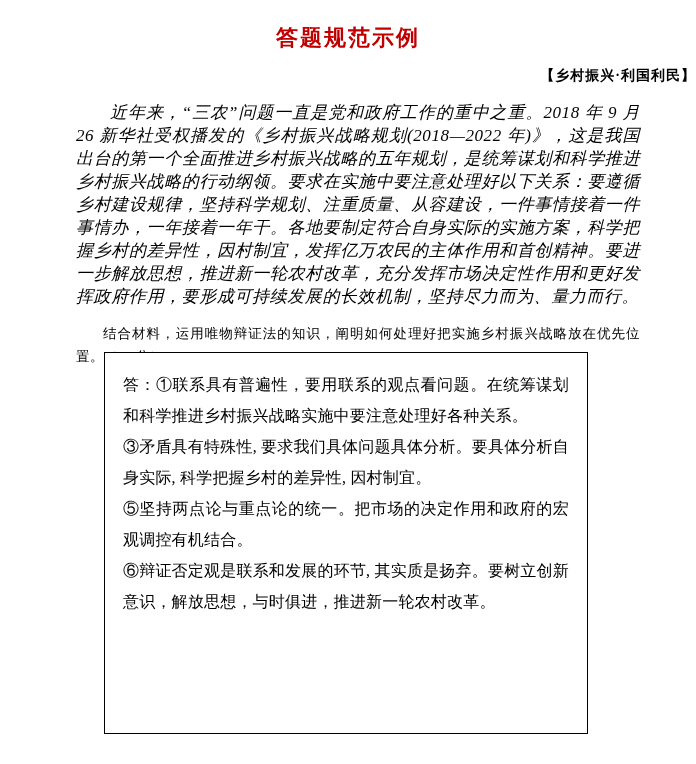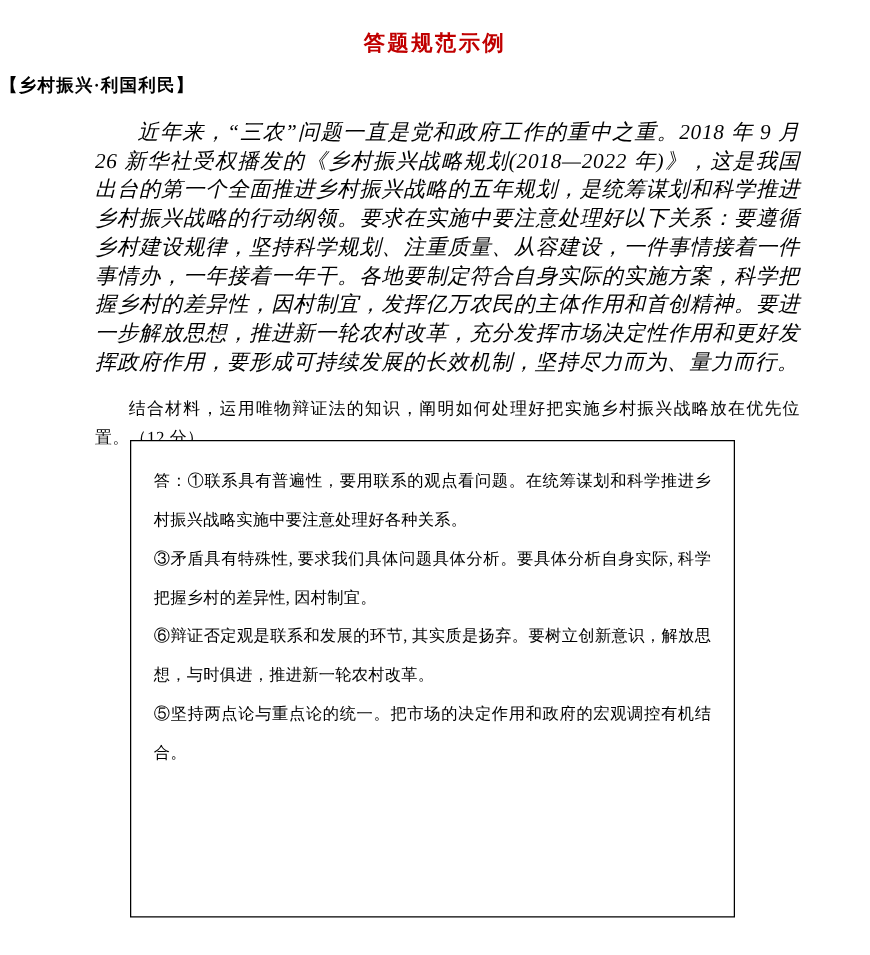--- a/index.html
+++ b/index.html
@@ -21,30 +21,30 @@
     height: 764px;
     background: #ffffff;
     box-sizing: border-box;
   }
 
   
   .doc-title {
     text-align: center;
     color: #c00000;
     font-weight: bold;
-    font-size: 17px;
+    font-size: 22px;
     letter-spacing: 2px;
     margin: 0;
     padding-top: 24px;
     line-height: 1.3;
     font-family: "Liberation Serif", "DejaVu Serif", serif;
   }
 
   .doc-subtitle {
-    text-align: left;
+    text-align: right;
     color: #000000;
     font-weight: bold;
     font-size: 14px;
     letter-spacing: 1px;
     margin: 0;
     padding-top: 14px;
     font-family: "Liberation Serif", "DejaVu Serif", serif;
   }
 
   
@@ -81,21 +81,21 @@
     top: 352px;
     width: 484px;
     height: 382px;
     border: 1px solid #000000;
     box-sizing: border-box;
     padding: 16px 18px 10px 18px;
     background: #ffffff;
   }
 
   .answer-line {
-    font-size: 13px;
+    font-size: 16px;
     line-height: 31px;
     letter-spacing: 0.2px;
     text-align: justify;
     text-justify: inter-character;
     margin: 0;
     font-family: "Liberation Serif", "DejaVu Serif", serif;
   }
 </style>
 </head>
 <body>
@@ -106,17 +106,17 @@
 
   <h2 class="doc-subtitle">【乡村振兴·利国利民】</h2>
 
   <p class="material">近年来，“三农”问题一直是党和政府工作的重中之重。2018 年 9 月 26 新华社受权播发的《乡村振兴战略规划(2018—2022 年)》，这是我国出台的第一个全面推进乡村振兴战略的五年规划，是统筹谋划和科学推进乡村振兴战略的行动纲领。要求在实施中要注意处理好以下关系：要遵循乡村建设规律，坚持科学规划、注重质量、从容建设，一件事情接着一件事情办，一年接着一年干。各地要制定符合自身实际的实施方案，科学把握乡村的差异性，因村制宜，发挥亿万农民的主体作用和首创精神。要进一步解放思想，推进新一轮农村改革，充分发挥市场决定性作用和更好发挥政府作用，要形成可持续发展的长效机制，坚持尽力而为、量力而行。</p>
 
   <p class="question">结合材料，运用唯物辩证法的知识，阐明如何处理好把实施乡村振兴战略放在优先位置。（12 分）</p>
 
   <div class="answer-box">
     <p class="answer-line">答：①联系具有普遍性，要用联系的观点看问题。在统筹谋划和科学推进乡村振兴战略实施中要注意处理好各种关系。</p>
     <p class="answer-line">③矛盾具有特殊性, 要求我们具体问题具体分析。要具体分析自身实际, 科学把握乡村的差异性, 因村制宜。</p>
+    <p class="answer-line">⑤坚持两点论与重点论的统一。把市场的决定作用和政府的宏观调控有机结合。</p>
     <p class="answer-line">⑥辩证否定观是联系和发展的环节, 其实质是扬弃。要树立创新意识，解放思想，与时俱进，推进新一轮农村改革。</p>
-    <p class="answer-line">⑤坚持两点论与重点论的统一。把市场的决定作用和政府的宏观调控有机结合。</p>
   </div>
 
 </div>
 
 </body></html>

